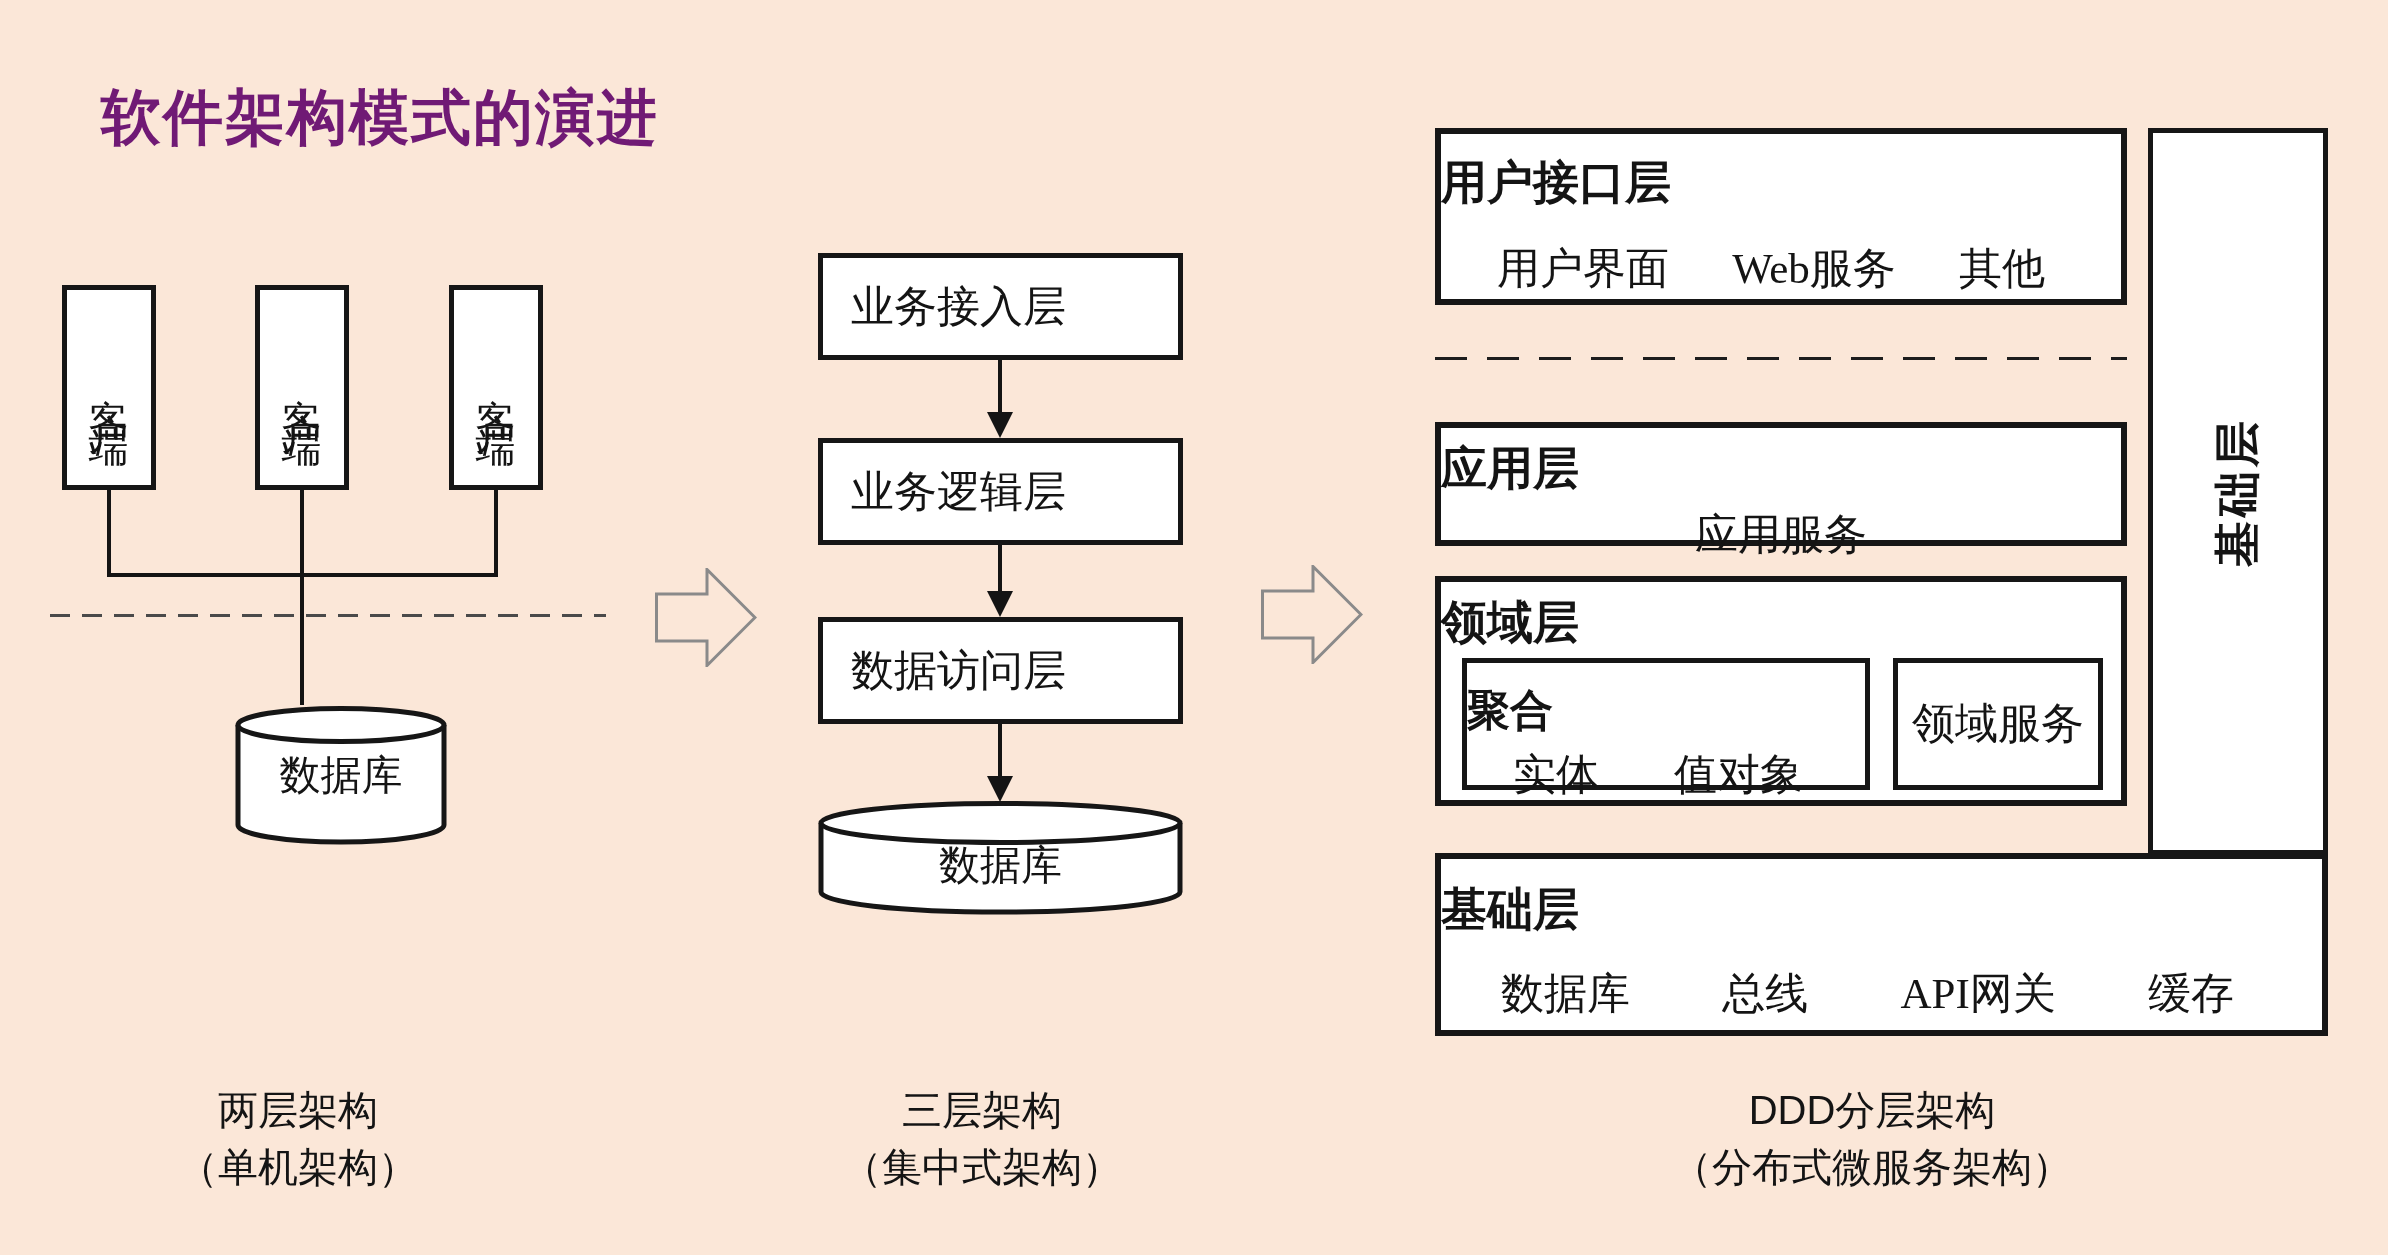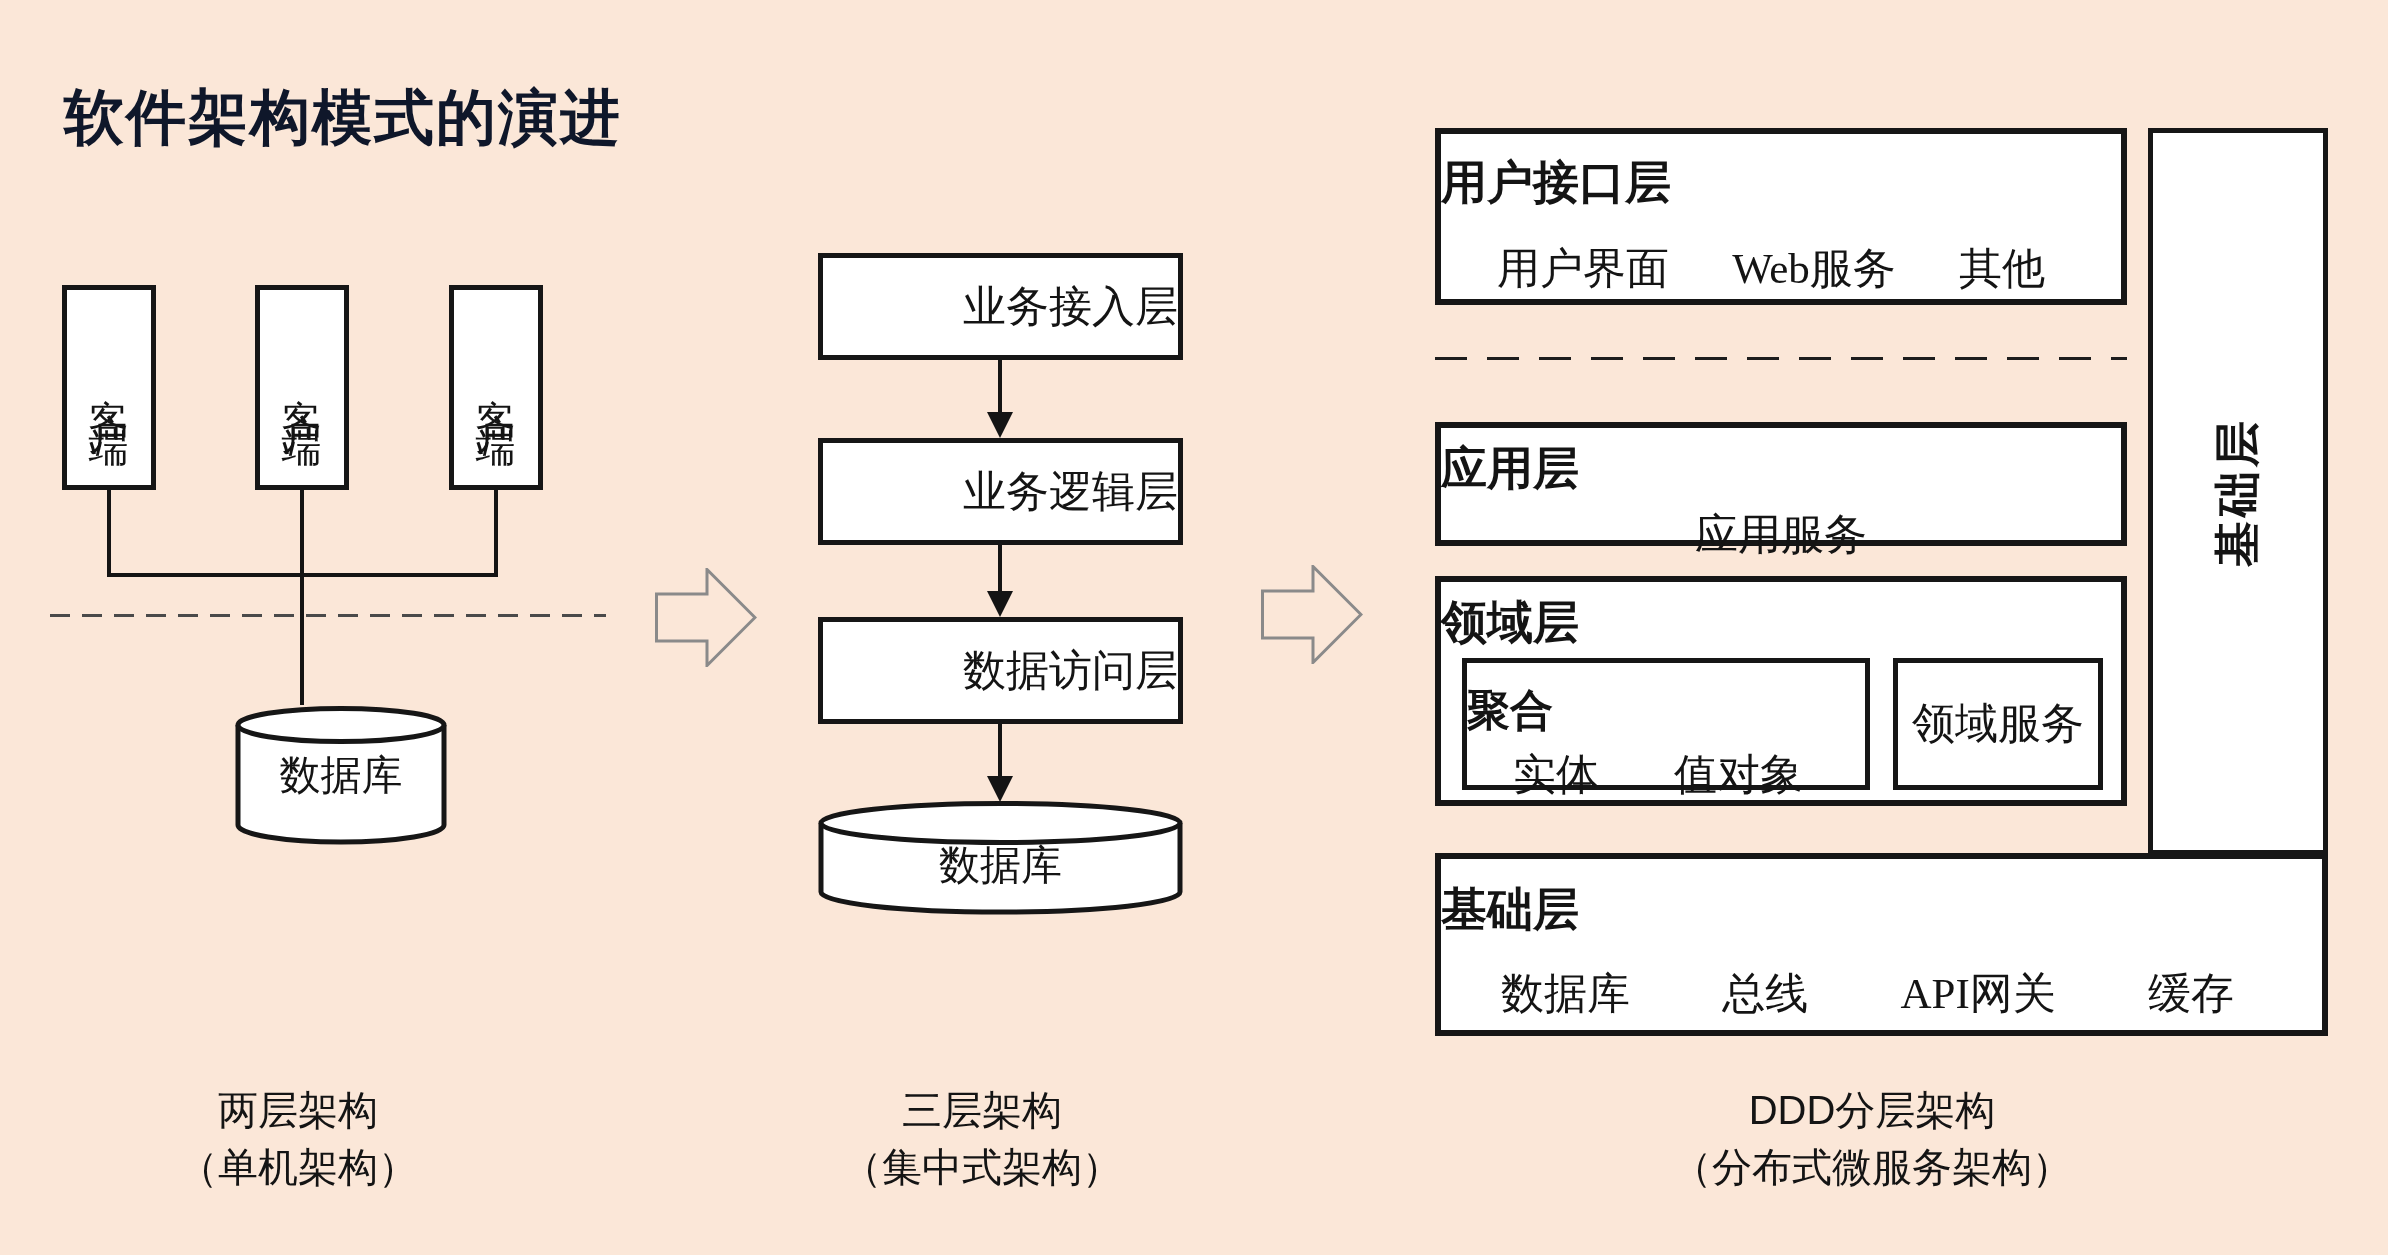--- a/index.html
+++ b/index.html
@@ -4,29 +4,29 @@
 <style>
   * { margin:0; padding:0; box-sizing:border-box; }
   html,body { background:#fbe7d8; }
   .canvas {
     position:relative; width:2388px; height:1255px;
     background:#fbe7d8; overflow:hidden;
     font-family:"Liberation Sans","DejaVu Sans",sans-serif;
     color:#141414;
   }
   .abs { position:absolute; }
-  .page-title { font-size:60px; font-weight:bold; letter-spacing:2px; color:#0f172a; }
+  .page-title { font-size:60px; font-weight:bold; letter-spacing:2px; color:#701a75;margin-left:37px; }
   .wbox { background:#ffffff; border:5px solid #161616; }
   .wbox-bold { background:#ffffff; border:6px solid #161616; }
   .client-box { display:flex; align-items:center; justify-content:center; }
   .client-text { writing-mode:vertical-rl; text-orientation:upright; font-size:40px; letter-spacing:14px; line-height:1; }
   .line { background:#141414; }
   .dash-left  { height:3px; background:repeating-linear-gradient(90deg,#4a4a4a 0 20px, rgba(0,0,0,0) 20px 32px); }
   .dash-right { height:3px; background:repeating-linear-gradient(90deg,#1d1d1d 0 32px, rgba(0,0,0,0) 32px 52px); }
-  .tier-box { display:flex; align-items:center; justify-content:flex-end; font-size:43px; }
+  .tier-box { display:flex; align-items:center; justify-content:flex-start; font-size:43px;padding-left:28px; }
   .cyl-label { text-align:center; font-size:41px; }
   .varrow { width:26px; }
   .varrow .stem { position:absolute; left:11px; top:0; width:4px; background:#141414; }
   .varrow .head { position:absolute; left:0; bottom:0; width:0; height:0;
                   border-left:13px solid transparent; border-right:13px solid transparent;
                   border-top:26px solid #141414; }
   .layer-title { font-weight:bold; font-size:46px; }
   .layer-item-row { display:flex; justify-content:space-between; font-size:43px;font-family:Liberation Serif, serif; }
   .centered-text { display:flex; align-items:center; justify-content:center; }
   .sidebar-box { display:flex; align-items:center; justify-content:center; }

